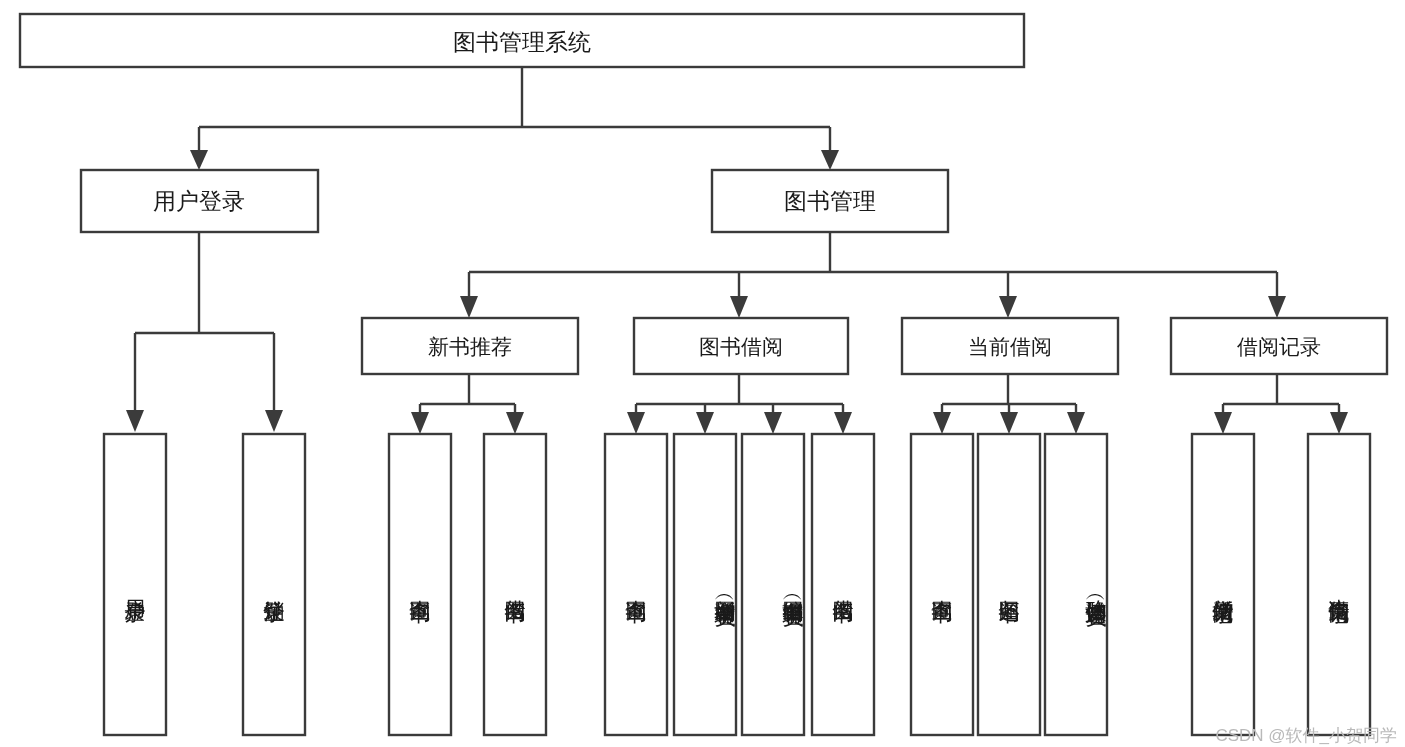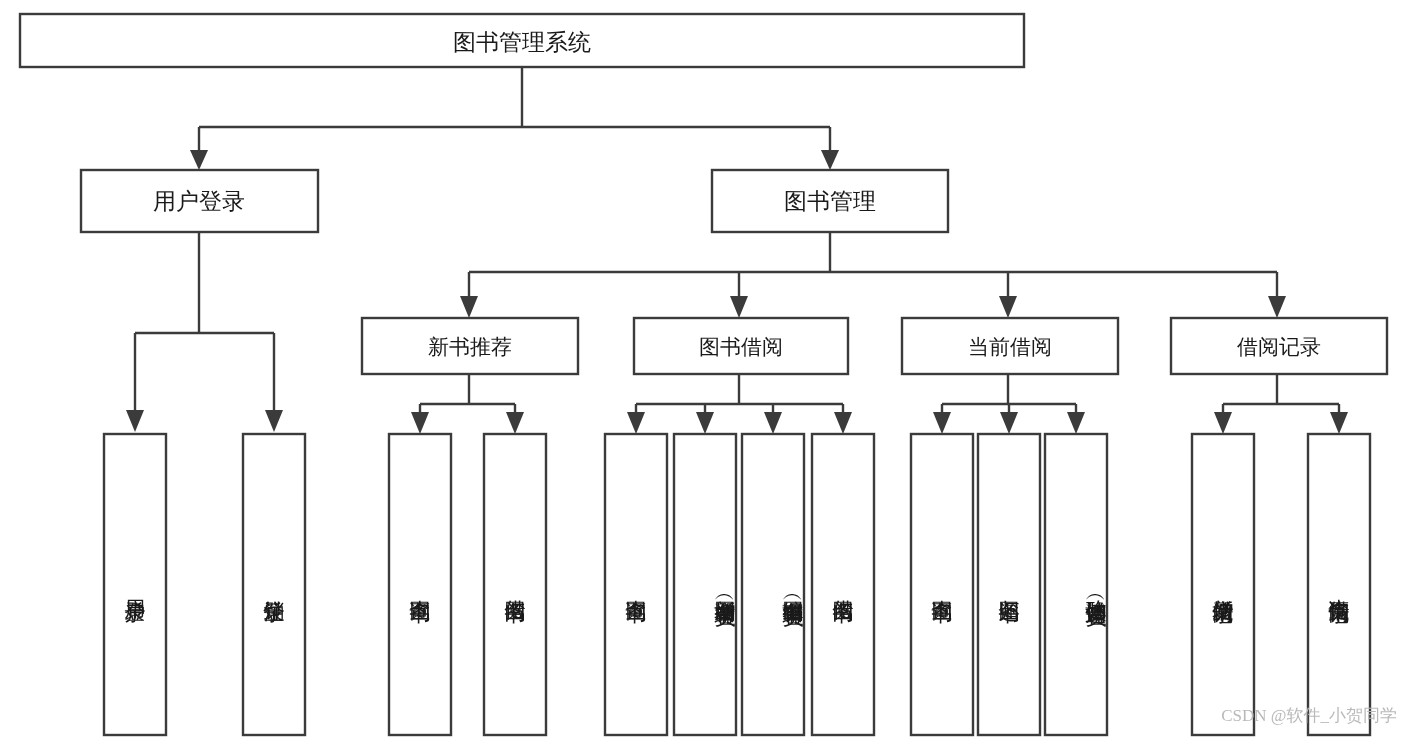--- a/index.html
+++ b/index.html
@@ -60,22 +60,22 @@
     color: #1a1a1a;
     letter-spacing: 1px;
     white-space: nowrap;
     text-align: center;
     pointer-events: none;
     user-select: none;
   }
   .watermark {
     position: absolute;
     right: 8px;
-    bottom: 20px;
-    font-family: Liberation Serif, serif;
+    bottom: 0;
+    font-family: Liberation Sans, sans-serif;
     font-size: 17px;
     color: #b9b9b9;
     white-space: nowrap;
     user-select: none;
   }
 </style>
 </head>
 <body>
 
 <div id="diagram-root">

